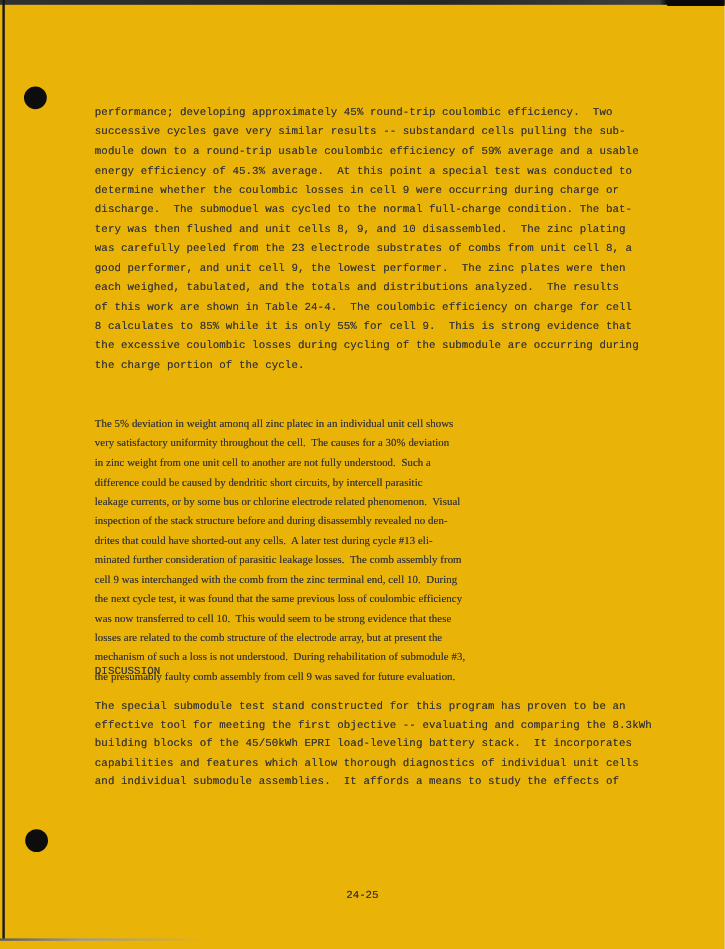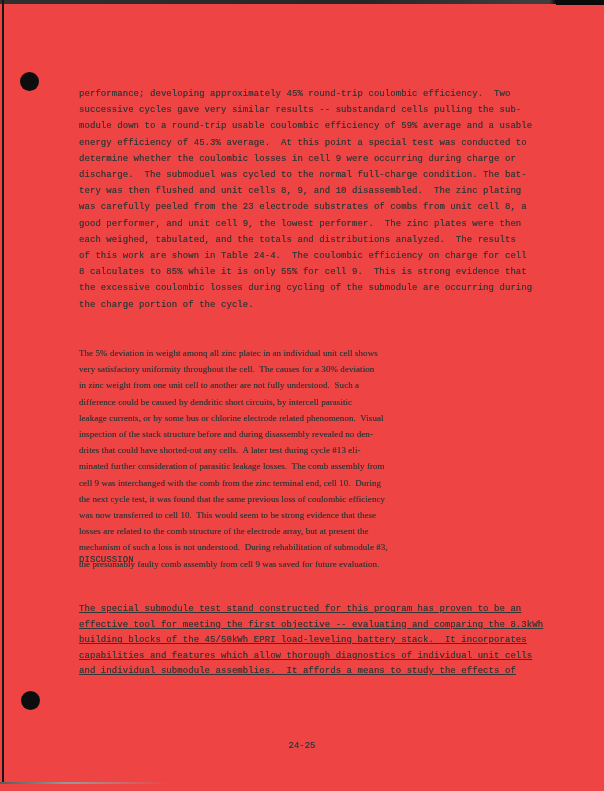--- a/index.html
+++ b/index.html
@@ -6,21 +6,21 @@
     margin: 0;
     padding: 0;
     width: 604px;
     height: 791px;
     background: #efefed;
   }
   .page {
     position: relative;
     width: 604px;
     height: 791px;
-    background: #ef4444;
+    background: #eab308;
     overflow: hidden;
     font-family: "Liberation Mono", "DejaVu Sans Mono", monospace;
   }
   
   .edge-top {
     position: absolute;
     top: 0; left: 0;
     width: 604px; height: 4px;
     background: linear-gradient(to right, #303030, #262626 60%, #3e3e3e 88%, #3e3e3e 91%, #0a0a0a 92%);
   }
@@ -58,21 +58,21 @@
     white-space: pre;
     font-size: 9px;
     line-height: 16.2px;
     letter-spacing: 0.06px;
     color: #353535;
     text-shadow: 0 0 0.5px rgba(52,52,52,0.65);
   }
   .p1      { top: 86px; }
   .p2      { top: 345px; font-family: Liberation Serif, serif; }
   .heading { top: 552px; }
-  .p3      { top: 602px; line-height: 15.5px; text-decoration: underline; }
+  .p3      { top: 582px; line-height: 15.5px; }
   .page-number {
     position: absolute;
     top: 738px; left: 0;
     width: 604px;
     text-align: center;
     white-space: pre;
     font-size: 9px;
     line-height: 16px;
     color: #353535;
     text-shadow: 0 0 0.5px rgba(52,52,52,0.65);

